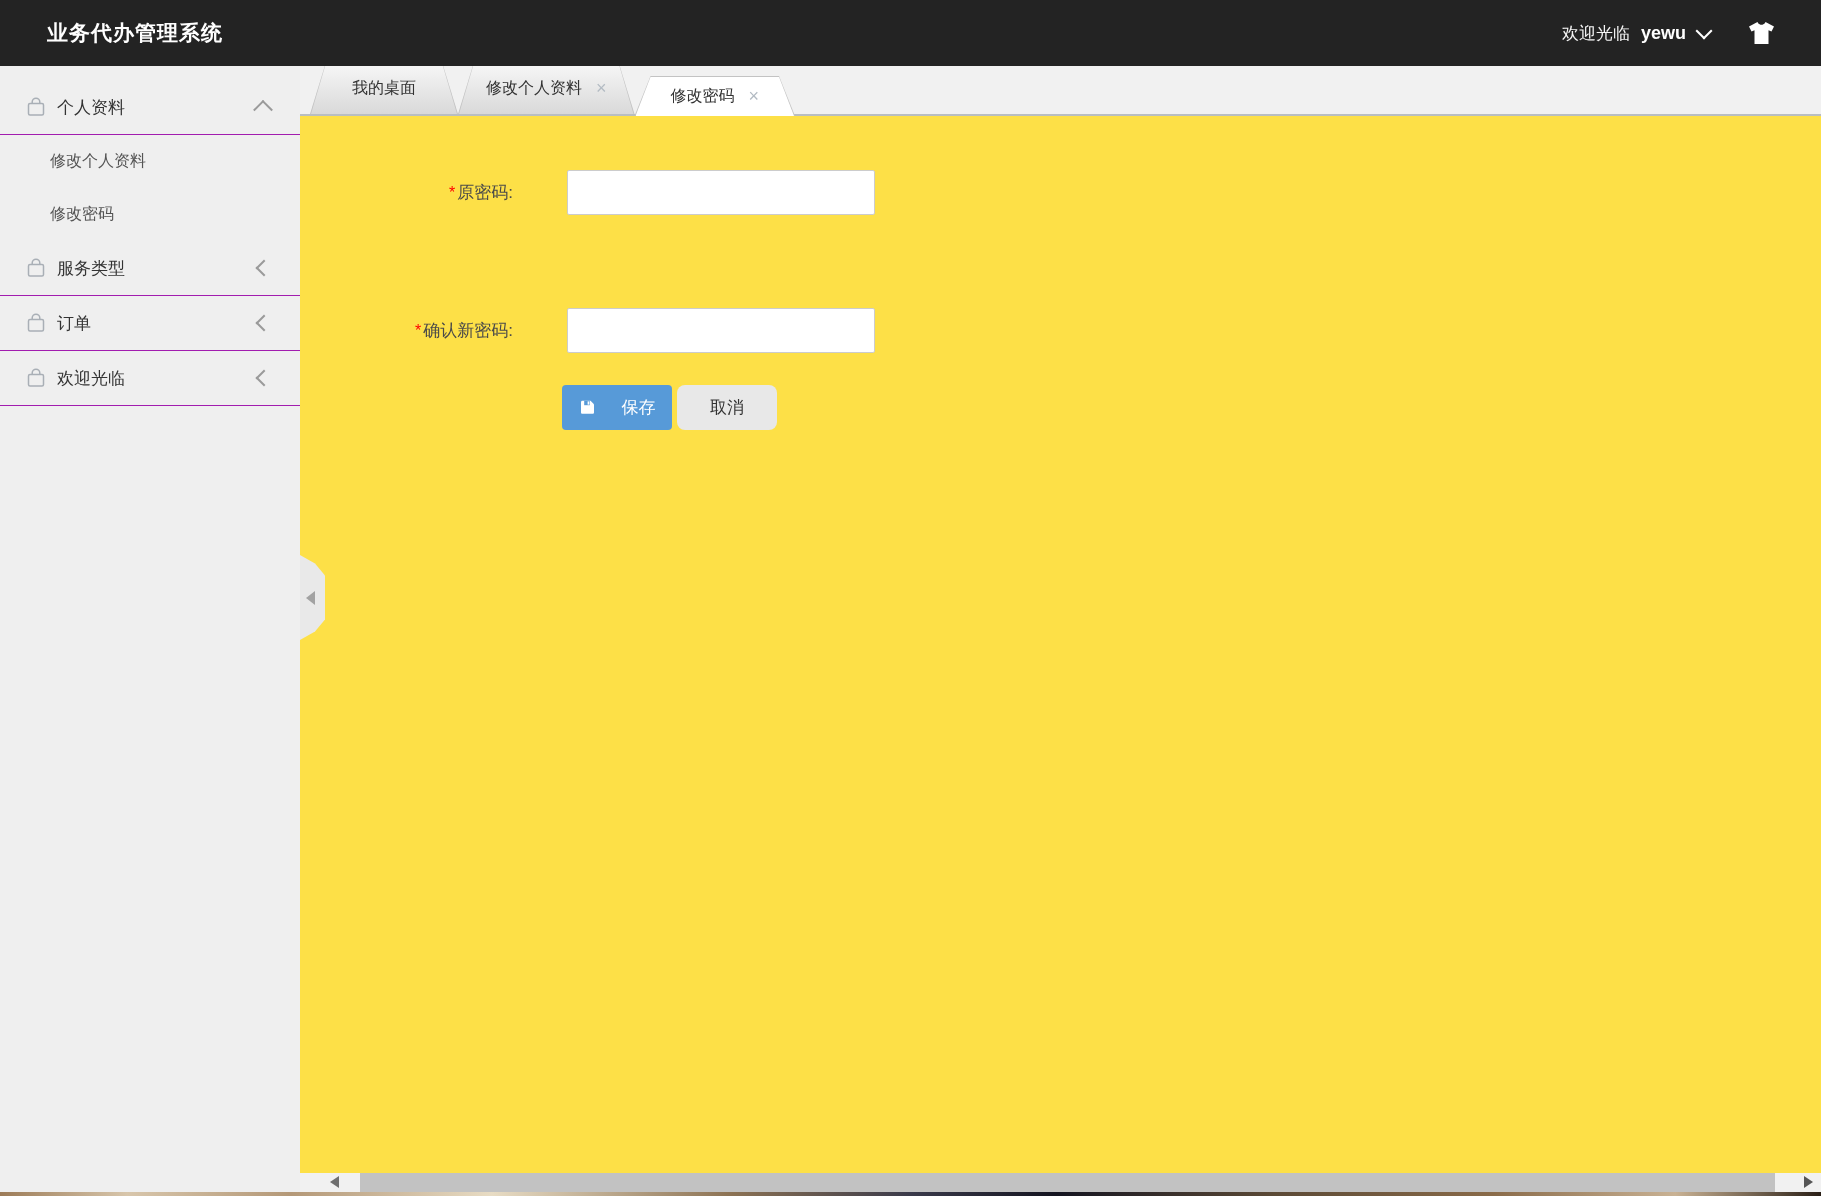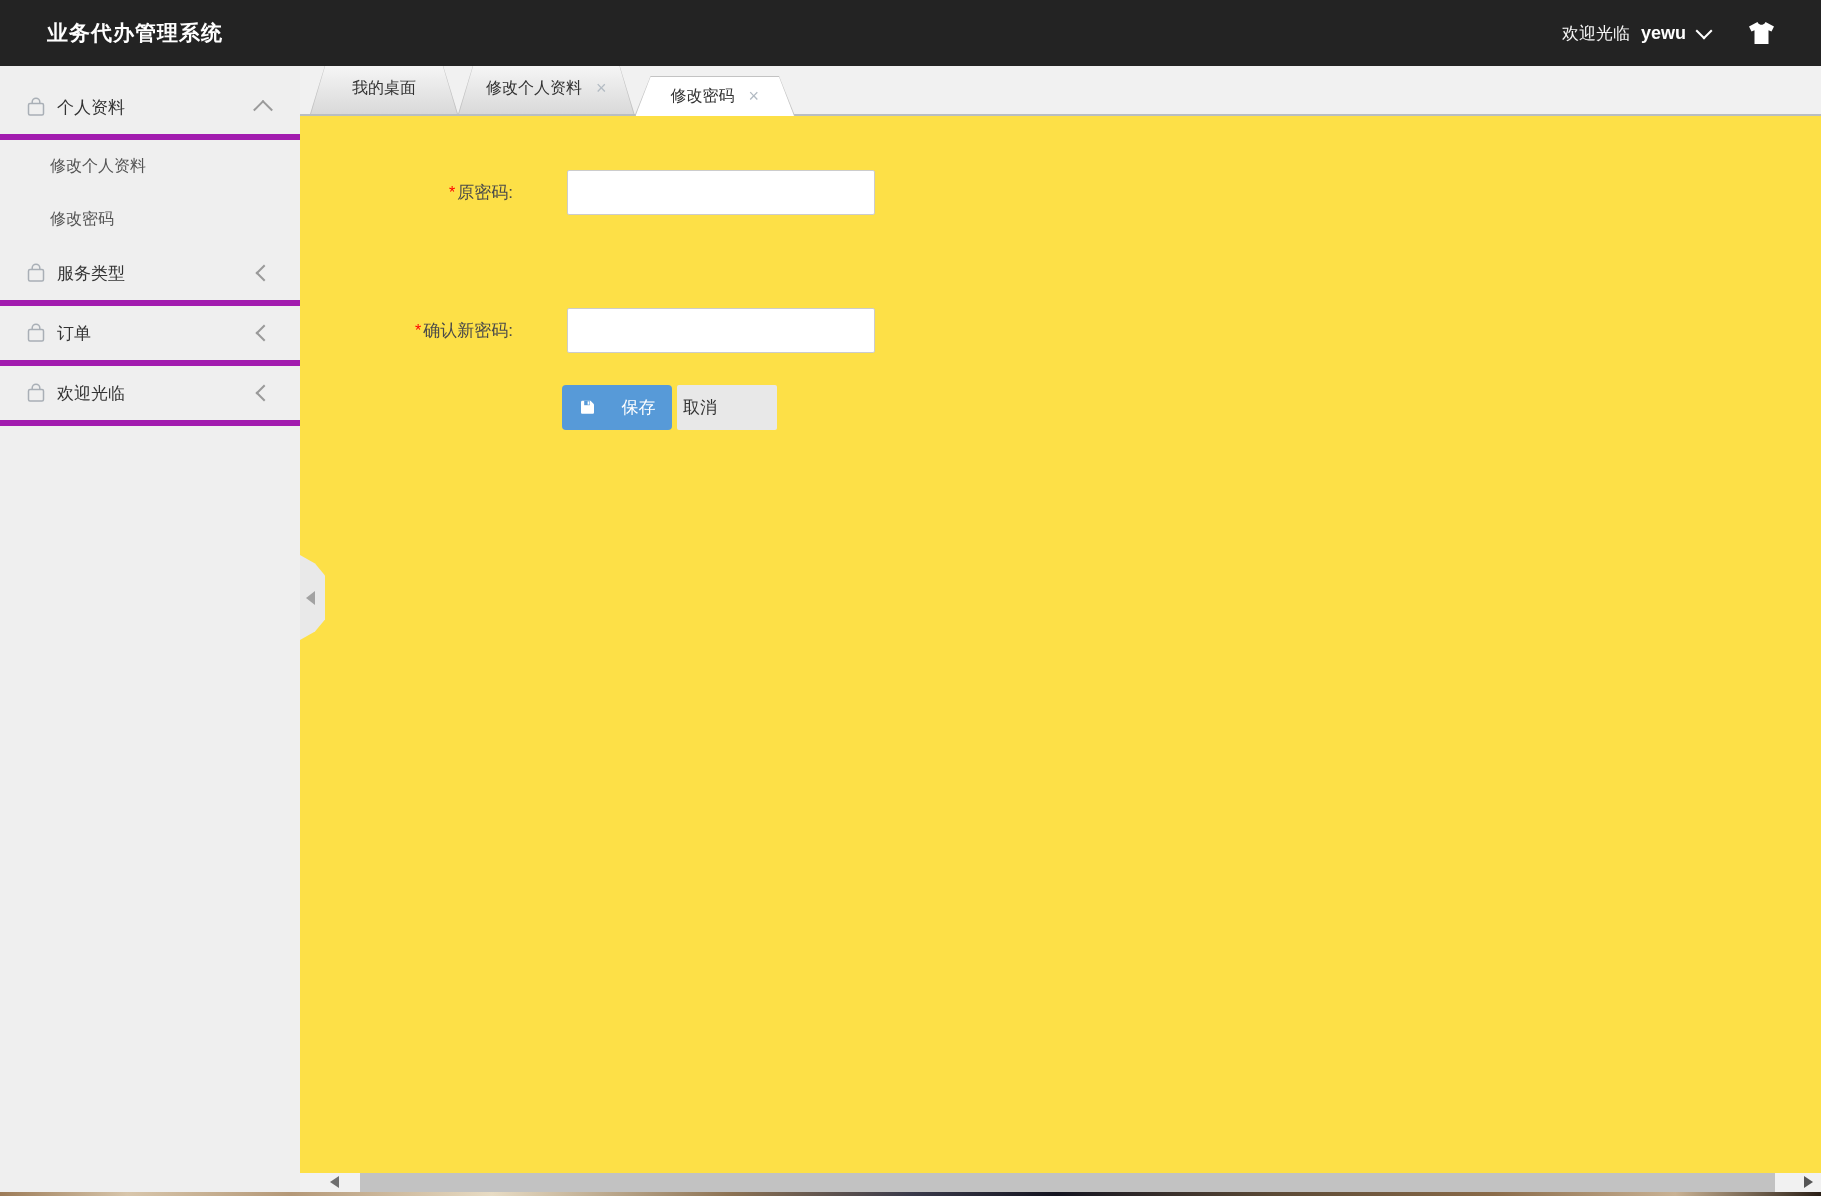--- a/index.html
+++ b/index.html
@@ -13,21 +13,21 @@
   .topbar{position:absolute;left:0;top:0;width:100%;height:66px;background:#232323;display:flex;align-items:center;z-index:10;gap:44px;}
   .topbar-title{margin-left:47px;font-size:21px;font-weight:bold;color:#ffffff;letter-spacing:1px;}
   .topbar-right{margin-left:auto;margin-right:46px;display:flex;align-items:center;}
   .welcome{font-size:17px;color:#f5f5f5;}
   .username{font-size:18px;font-weight:bold;color:#ffffff;margin-left:11px;cursor:pointer;}
   .caret-down{width:10px;height:10px;border-right:2px solid #fff;border-bottom:2px solid #fff;transform:rotate(45deg);margin-left:12px;margin-top:-5px;cursor:pointer;}
   .tshirt{margin-left:38px;cursor:pointer;display:block;}
 
   
   .sidebar{position:absolute;left:0;top:66px;width:300px;bottom:4px;background:#efefef;padding-top:14px;box-sizing:border-box;z-index:5;}
-  .side-item{height:54px;display:flex;align-items:center;border-bottom:6px solid #a21caf;position:relative;cursor:pointer;text-align:center;}
+  .side-item{height:54px;display:flex;align-items:center;border-bottom:1px solid #a21caf;position:relative;cursor:pointer;text-align:center;}
   .bag{margin-left:25px;flex:0 0 auto;}
   .side-label{margin-left:10px;font-size:17px;color:#333;}
   .chev{position:absolute;right:30px;}
   .chev-up{width:12px;height:12px;border-left:2px solid #9a9a9a;border-top:2px solid #9a9a9a;transform:rotate(45deg) translate(2px,2px);}
   .chev-left{width:10px;height:10px;border-left:2px solid #9a9a9a;border-bottom:2px solid #9a9a9a;transform:rotate(45deg);}
   .sub-item{height:53px;display:flex;align-items:center;padding-left:50px;font-size:16px;color:#555;cursor:pointer;}
 
   
   .collapse-handle{position:absolute;left:300px;top:555px;width:25px;height:85px;background:#e9e9e9;
     clip-path:polygon(0 0,60% 10%,100% 24%,100% 76%,60% 90%,0 100%);
@@ -52,21 +52,21 @@
 
   .content{position:absolute;left:0;right:0;top:50px;bottom:0;background:#fde047;}
 
   
   .form-row{position:absolute;left:0;height:45px;display:flex;align-items:center;}
   .row1{top:54px;} .row2{top:124px;} .row3{top:192px;}
   .f-label{width:213px;text-align:right;font-size:17px;color:#4a4a4a;}
   .req{color:#f00;margin-right:2px;font-size:16px;}
   .f-input{position:absolute;left:267px;top:0;width:286px;height:43px;border:1px solid #ccc;border-radius:2px;background:#fff;font-size:16px;padding:0 10px;outline:none;font-family:inherit;}
   .btn-save{position:absolute;left:262px;top:269px;width:110px;height:45px;background:#579ad8;border:none;border-radius:4px;color:#fff;font-size:17px;display:flex;align-items:center;justify-content:center;gap:26px;cursor:pointer;font-family:inherit;}
-  .btn-cancel{position:absolute;left:377px;top:269px;width:100px;height:45px;background:#e8e8e8;border:none;border-radius:2px;color:#333;font-size:17px;display:flex;align-items:center;cursor:pointer;font-family:inherit;}
+  .btn-cancel{position:absolute;left:377px;top:269px;width:100px;height:45px;background:#e8e8e8;border:none;border-radius:8px;color:#333;font-size:17px;display:flex;align-items:center;justify-content:center;cursor:pointer;font-family:inherit;}
 
   
   .hscroll{position:absolute;left:300px;right:0;bottom:4px;height:19px;background:#f1f1f1;z-index:4;}
   .hs-thumb{position:absolute;left:60px;width:1415px;top:0;bottom:0;background:#c2c2c2;cursor:pointer;}
   .hs-left{position:absolute;left:30px;top:3px;width:0;height:0;border-top:6px solid transparent;border-bottom:6px solid transparent;border-right:9px solid #6f6f6f;cursor:pointer;}
   .hs-right{position:absolute;right:8px;top:3px;width:0;height:0;border-top:6px solid transparent;border-bottom:6px solid transparent;border-left:9px solid #555;cursor:pointer;}
   .window-edge{position:absolute;right:0;bottom:4px;width:3px;height:19px;background:#4a453e;}
 
   
   .wallpaper{position:absolute;left:0;right:0;bottom:0;height:4px;

